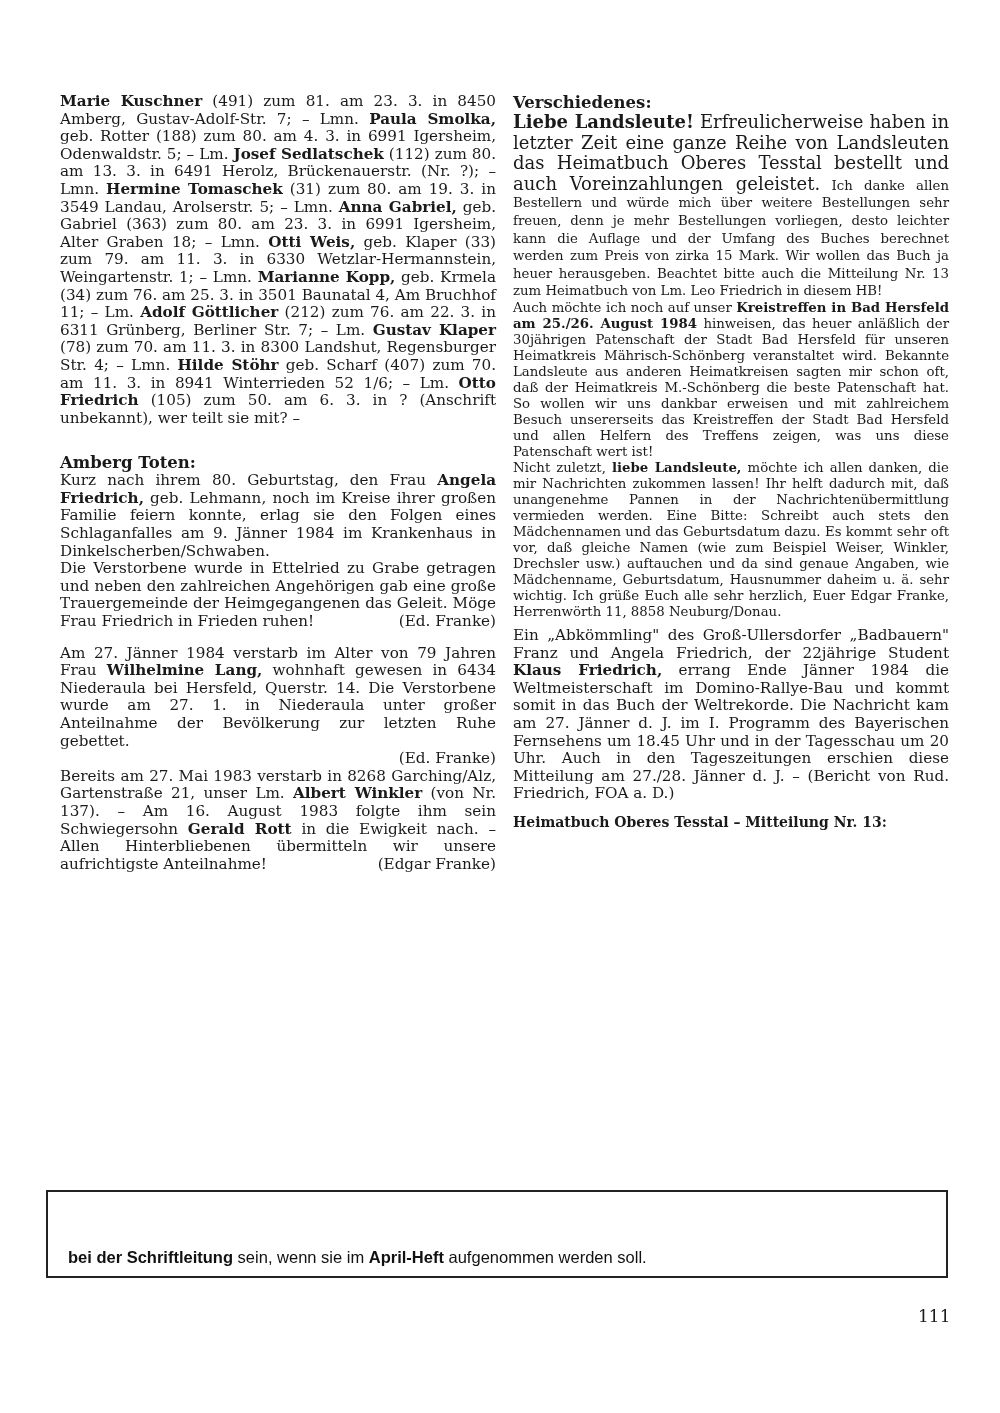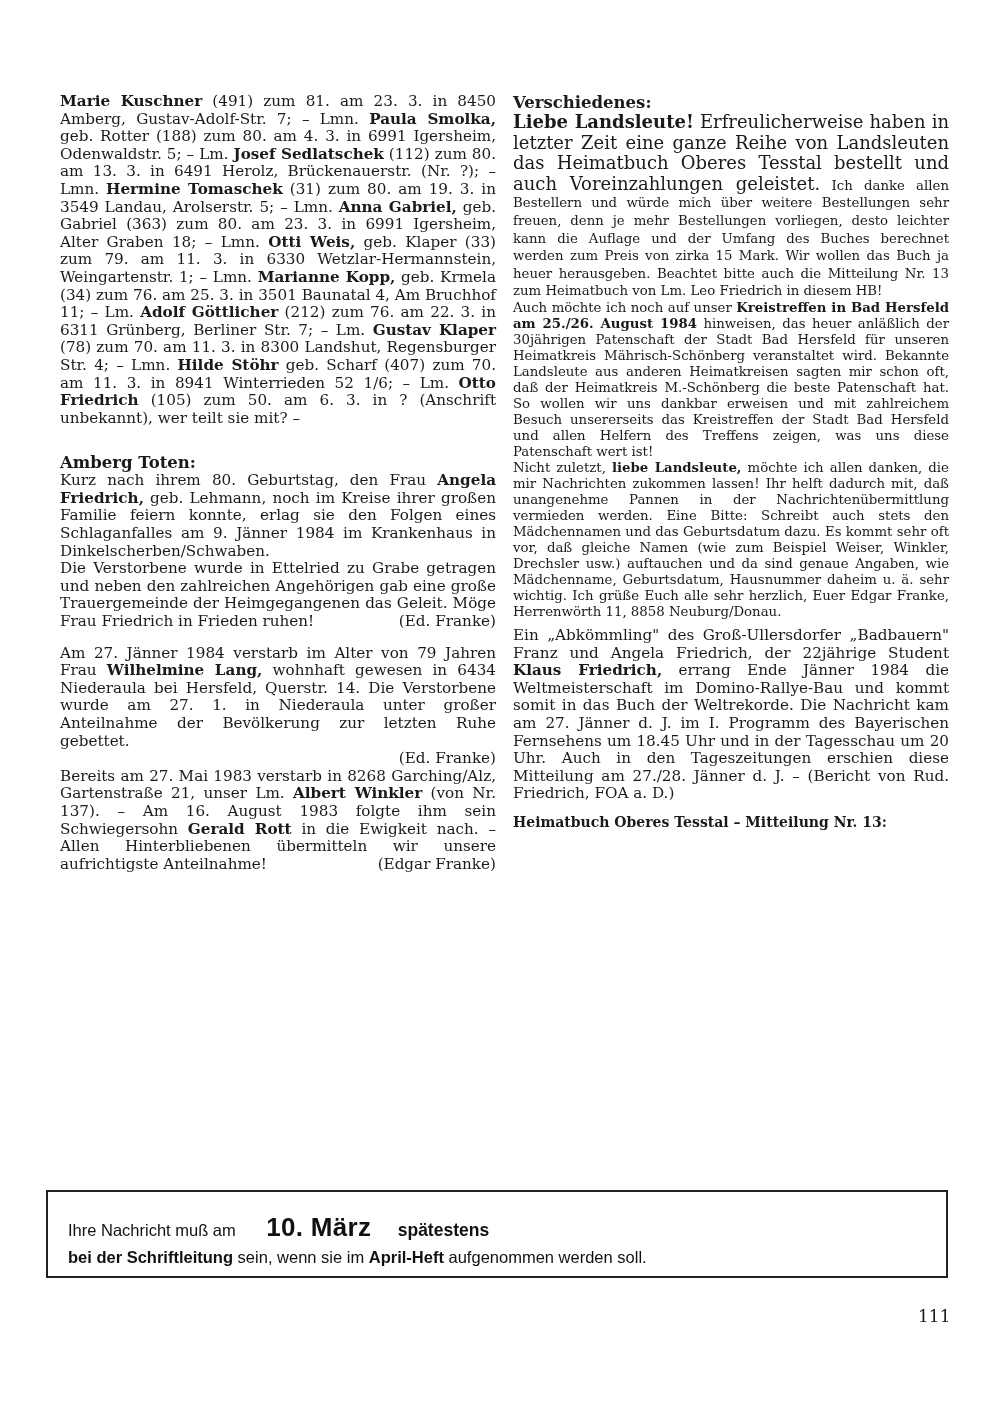--- a/index.html
+++ b/index.html
@@ -82,23 +82,18 @@
   </p>
   <div class="gap-sm"></div>
   <p>
     <span>Ein „Abkömmling" des Groß-Ullersdorfer „Badbauern" Franz und Angela Friedrich, der 22jährige Student </span><b>Klaus Friedrich,</b><span> errang Ende Jänner 1984 die Weltmeisterschaft im Domino-Rallye-Bau und kommt somit in das Buch der Weltrekorde. Die Nachricht kam am 27. Jänner d. J. im I. Programm des Bayerischen Fernsehens um 18.45 Uhr und in der Tagesschau um 20 Uhr. Auch in den Tageszeitungen erschien diese Mitteilung am 27./28. Jänner d. J. – (Bericht von Rud. Friedrich, FOA a. D.)</span>
   </p>
   <div class="gap-sm"></div>
   <p class="heading-lg">Heimatbuch Oberes Tesstal – Mitteilung Nr. 13:</p>
 </div>
 
 <div class="notice-box">
-  <div class="notice-line1">
-    <span class="t1">Ihre Nachricht muß am</span>
-    <span class="date">10. März</span>
-    <span class="t3">spätestens</span>
-  </div>
   <div class="notice-line2">
     <b>bei der Schriftleitung</b><span> sein, wenn sie im </span><b>April-Heft</b><span> aufgenommen werden soll.</span>
   </div>
 </div>
 
 <div class="page-number">111</div>
 
 </body></html>

